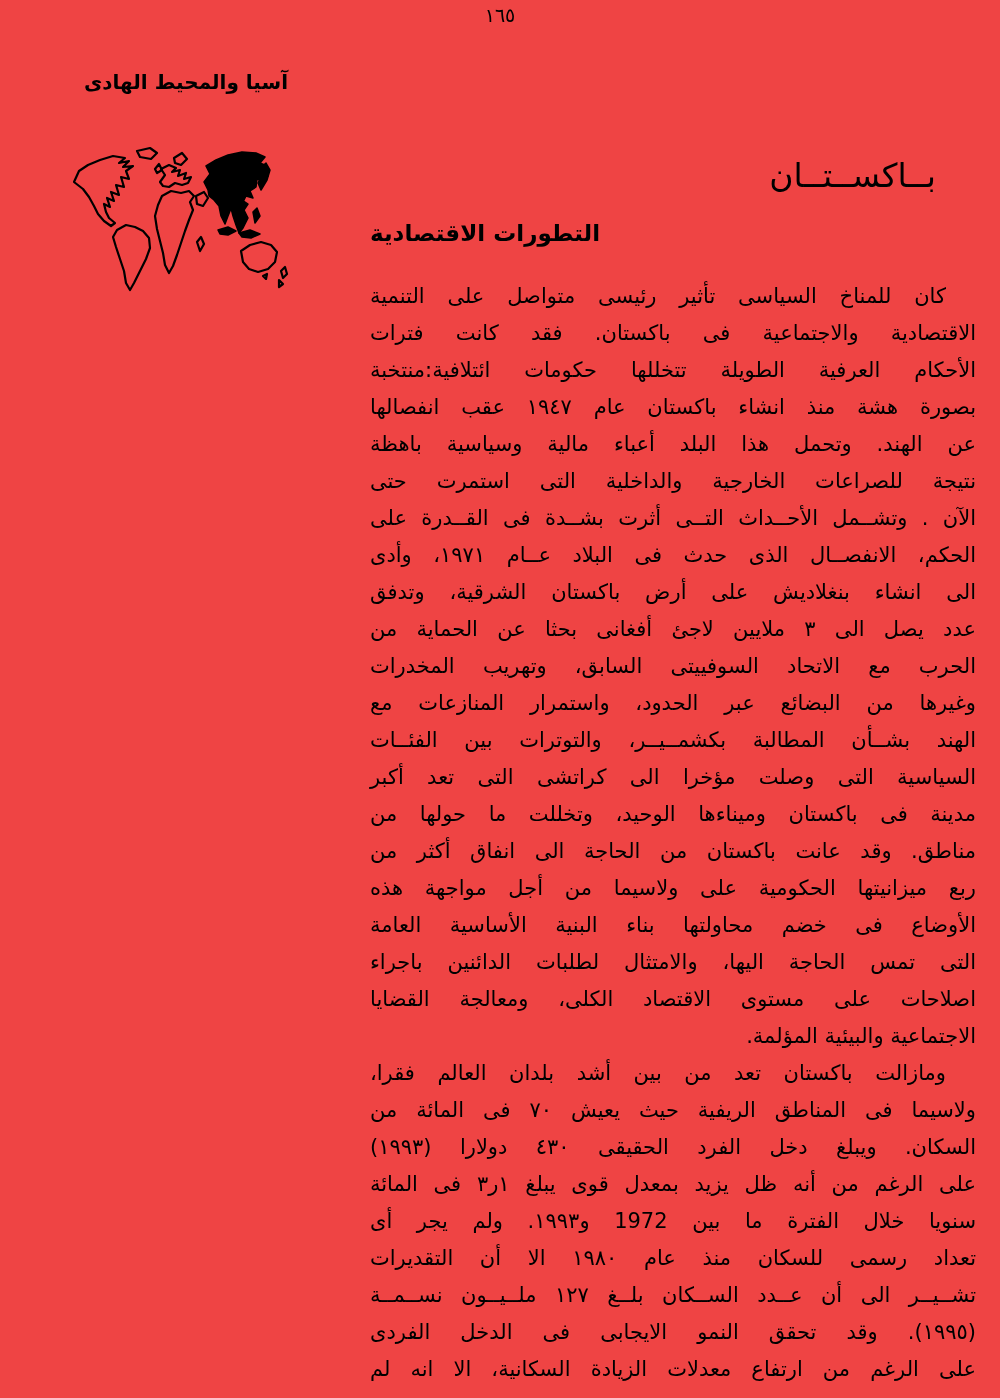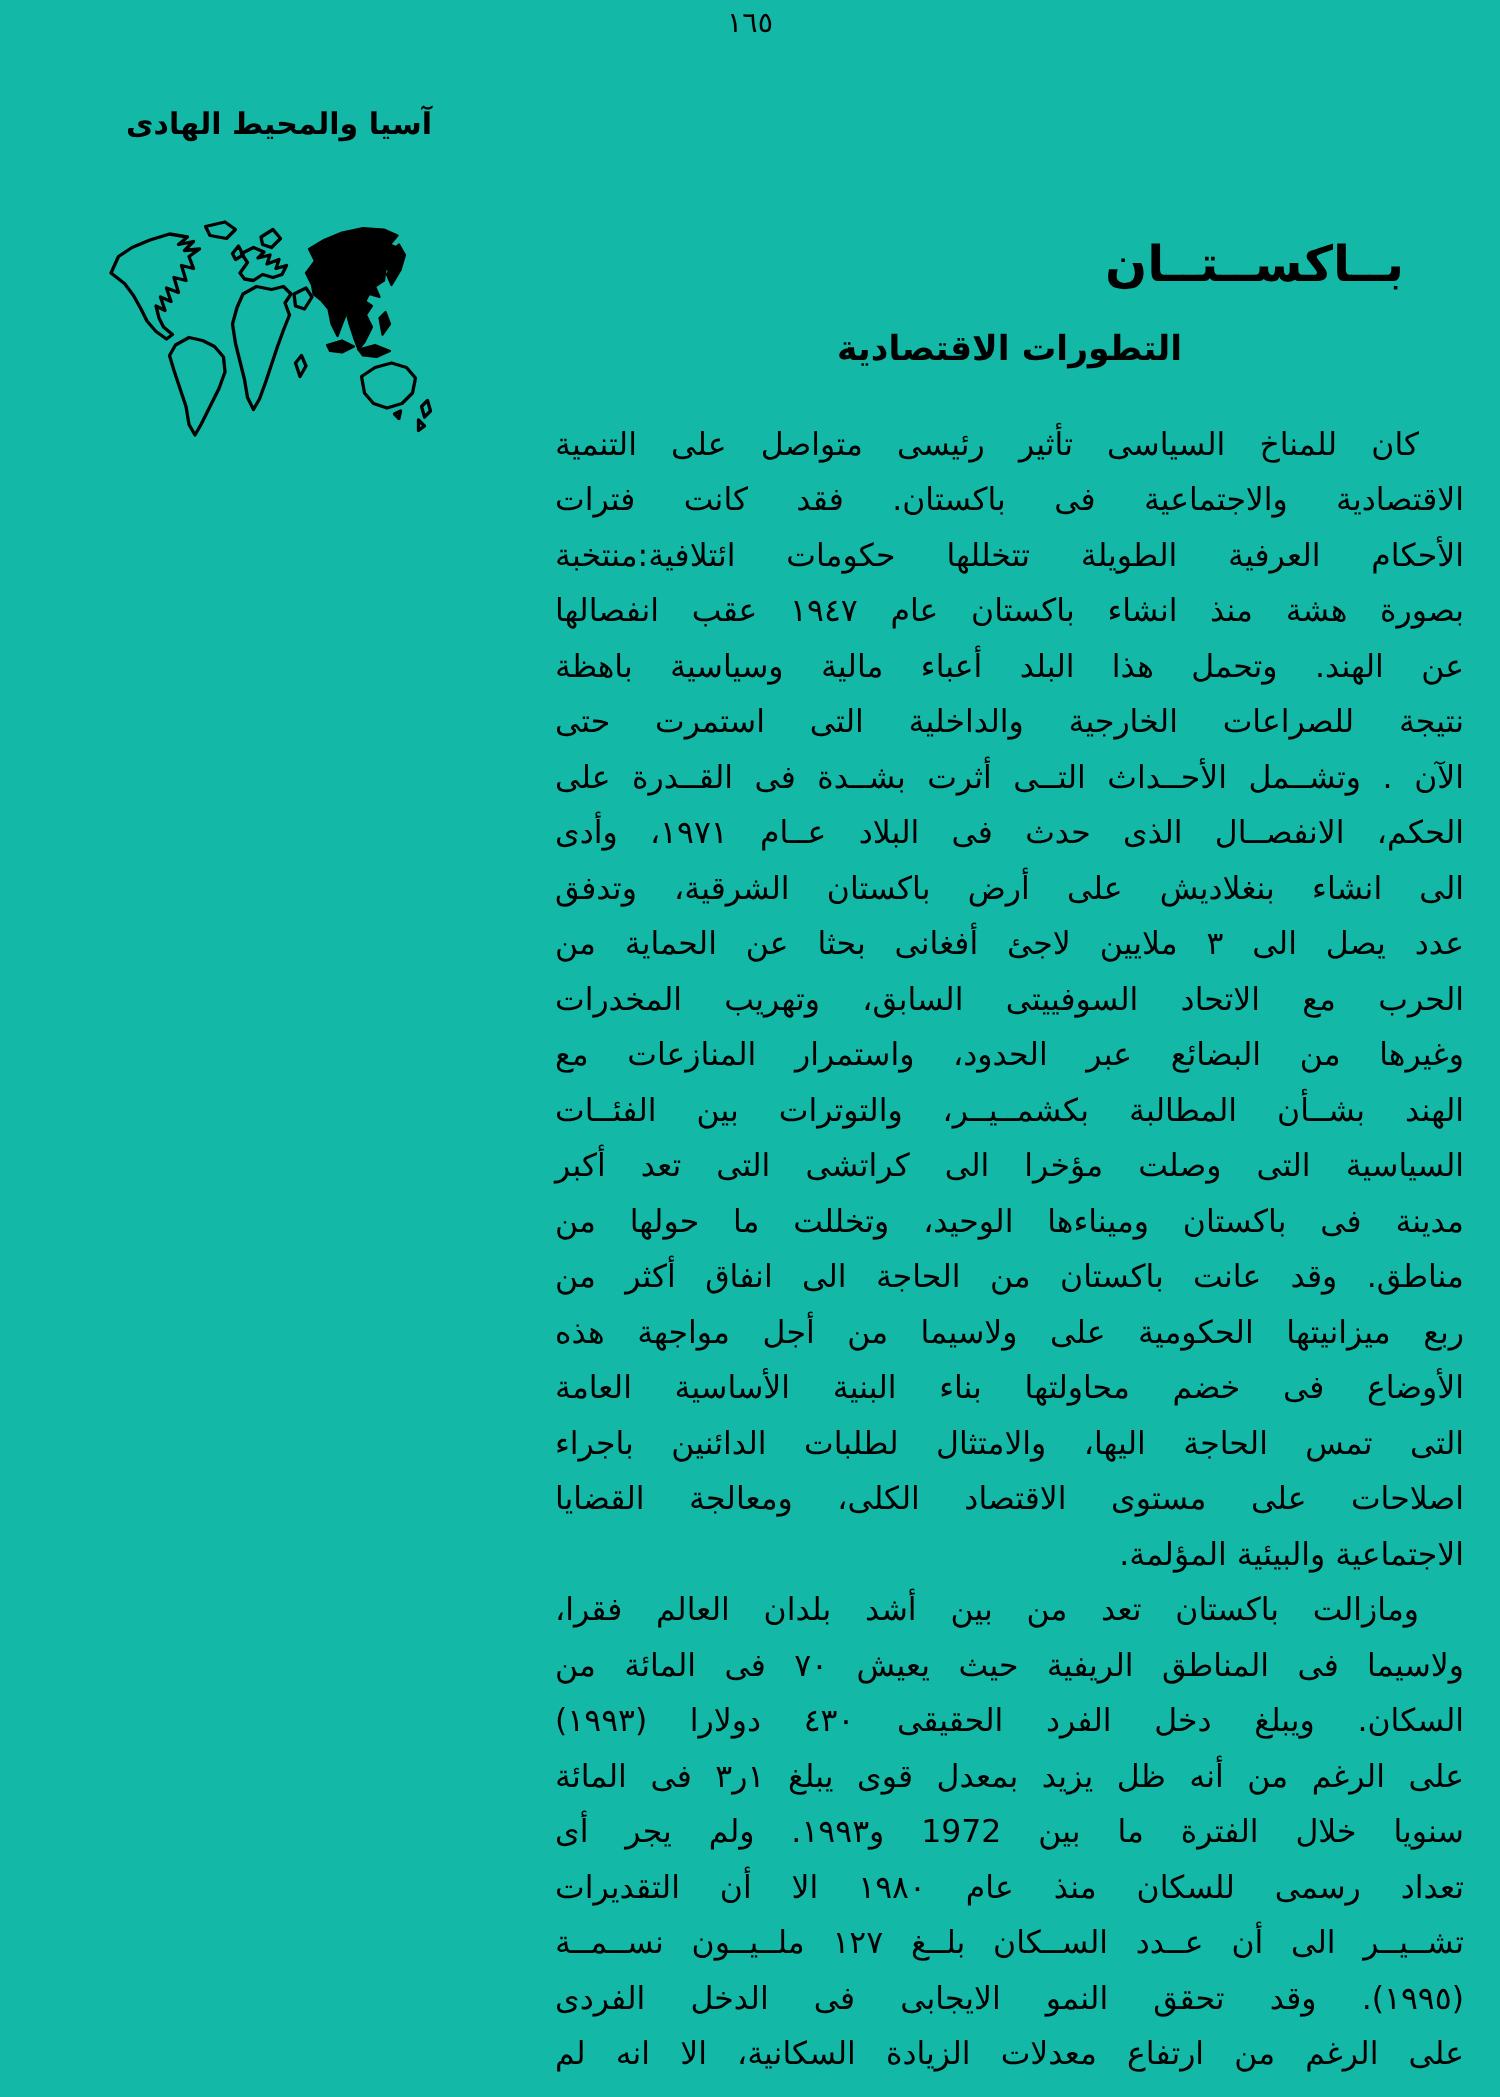--- a/index.html
+++ b/index.html
@@ -1,38 +1,38 @@
 <!DOCTYPE html>
 <html lang="ar"><head>
 <meta charset="utf-8">
 <style>
   html,body{margin:0;padding:0;background:#d8d8d8;}
   .page{
     position:relative;width:1000px;height:1398px;margin:0 auto;
-    background:#14b8a6;color:#000;overflow:hidden;
+    background:#ef4444;color:#000;overflow:hidden;
     font-family:"DejaVu Sans",sans-serif;
   }
   .page-number{
     position:absolute;top:4px;left:0;width:1000px;
     text-align:center;font-size:19px;direction:rtl;
   }
   .section-header{
     position:absolute;top:70px;left:84px;
     font-size:20px;font-weight:bold;direction:rtl;
   }
   .map{position:absolute;top:138px;left:60px;width:240px;height:160px;}
   .map svg{width:100%;height:100%;}
   .map path.outline{fill:none;stroke:#000;stroke-width:2.2;stroke-linejoin:round;}
   .map path.filled{fill:#000;stroke:#000;stroke-width:1.5;stroke-linejoin:round;}
   .content{position:absolute;top:156px;left:370px;width:606px;direction:rtl;}
   .title{
-    font-size:33px;font-weight:bold;text-align:right;
+    font-size:33px;font-weight:normal;text-align:right;
     padding-left:0;padding-right:40px;line-height:1.2;
   }
-  .subtitle{margin-top:24px;font-size:23px;font-weight:bold;text-align:center;}
+  .subtitle{margin-top:24px;font-size:23px;font-weight:bold;text-align:left;}
   .body-text{margin-top:32px;font-size:21px;line-height:37px;}
   .line{
     text-align:justify;text-align-last:justify;
     height:37px;overflow:visible;
   }
   .line.indent{padding-right:30px;}
   .line.para-end{text-align-last:right;}
 </style>
 </head>
 <body>

